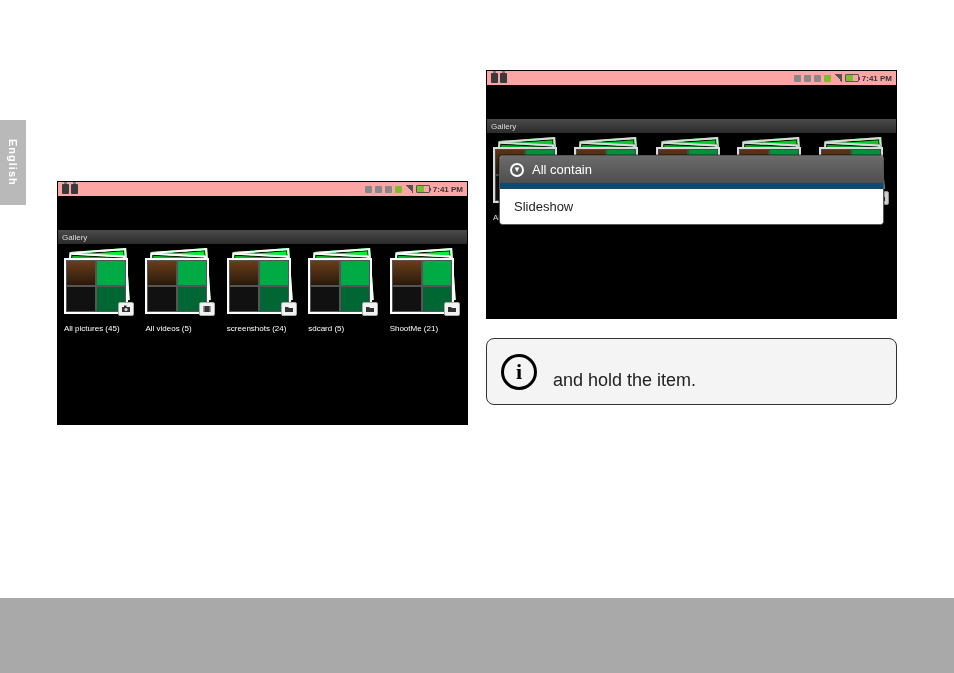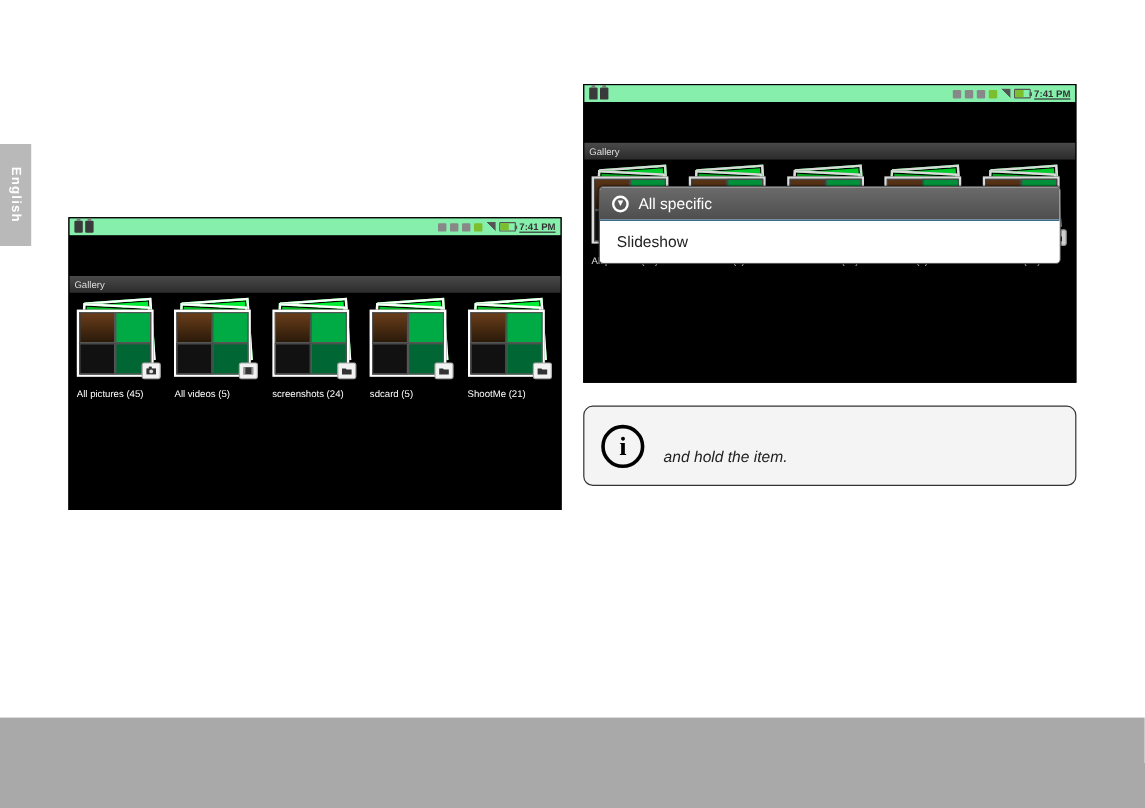--- a/index.html
+++ b/index.html
@@ -43,29 +43,28 @@
   
   .shot {
     position: absolute;
     background: #000;
     border: 1px solid #000;
   }
   .shot-left { left: 57px; top: 181px; width: 411px; height: 244px; }
   .shot-right { left: 486px; top: 70px; width: 411px; height: 249px; }
   .statusbar {
     height: 14px;
-    background: #86efac;
+    background: #fca5a5;
     display: flex;
     align-items: center;
     justify-content: space-between;
     padding: 0 4px;
     font-size: 8px;
     color: #333;
     font-weight: bold;
-    text-decoration: underline;
   }
   .status-left { display: flex; gap: 2px; }
   .status-right { display: flex; gap: 3px; align-items: center; }
   .usb-ico { width: 7px; height: 10px; background: #3a3a3a; border-radius: 1px; position: relative; }
   .usb-ico::after { content:""; position:absolute; top:-2px; left:2px; width:3px; height:2px; background:#777; }
   .sig-ico { width:8px; height:8px; background: linear-gradient(to top right, transparent 50%, #555 50%); }
   .batt-ico { width: 14px; height: 8px; border: 1px solid #555; border-radius: 1px; position: relative; }
   .batt-ico::before { content:""; position:absolute; right:-2px; top:2px; width:2px; height:3px; background:#555; }
   .batt-ico::after { content:""; position:absolute; left:0; top:0; bottom:0; width:60%; background:#7bbf2f; }
   .sm-ico { width:7px; height:7px; background:#888; border-radius:1px; }
@@ -146,21 +145,21 @@
   }
   .ctx-header .chev {
     width:14px; height:14px; border:2px solid #fff; border-radius:50%;
     display:inline-flex; align-items:center; justify-content:center;
     font-size:9px; line-height:1;
   }
   .ctx-item {
     padding: 10px 14px;
     font-size: 13px;
     color: #222;
-    border-top: 1px solid #0c4a6e;
+    border-top: 6px solid #0c4a6e;
     background:#fff;
   }
   .ctx-item:first-of-type { border-top: none; }
 
   
   .note-box {
     position: absolute;
     left: 486px; top: 338px;
     width: 411px; height: 67px;
     border: 1px solid #333;
@@ -173,21 +172,21 @@
   }
   .info-circle {
     width: 36px; height: 36px;
     border: 3px solid #000;
     border-radius: 50%;
     display: flex; align-items:center; justify-content:center;
     font-family: Georgia, serif;
     font-weight: bold;
     font-size: 22px;
   }
-  .note-text { font-style: italic; font-size: 13px; color:#222; padding-top:18px; }
+  .note-text { font-size: 18px; color:#222; padding-top:18px; }
 
   
   .footer-band {
     position: absolute;
     left:0; right:0; bottom:0;
     height: 75px;
     background: #a9a9a9;
   }
 
   
@@ -451,21 +450,21 @@
                 <path d="M1 3h3l1 1h4v4H1z" fill="#333"></path>
               </svg>
             </div>
           </div>
           <div class="album-label">ShootMe (21)</div>
         </div>
       </div>
     <div class="ctx-menu">
       <div class="ctx-header">
         <span class="chev">▾</span>
-        <span>All specific</span>
+        <span>All contain</span>
       </div>
       <div class="ctx-item">Slideshow</div>
     </div>
   </div>
 
   <div class="note-box">
     <div class="info-circle">i</div>
     <div class="note-text">and hold the item.</div>
   </div>
 

